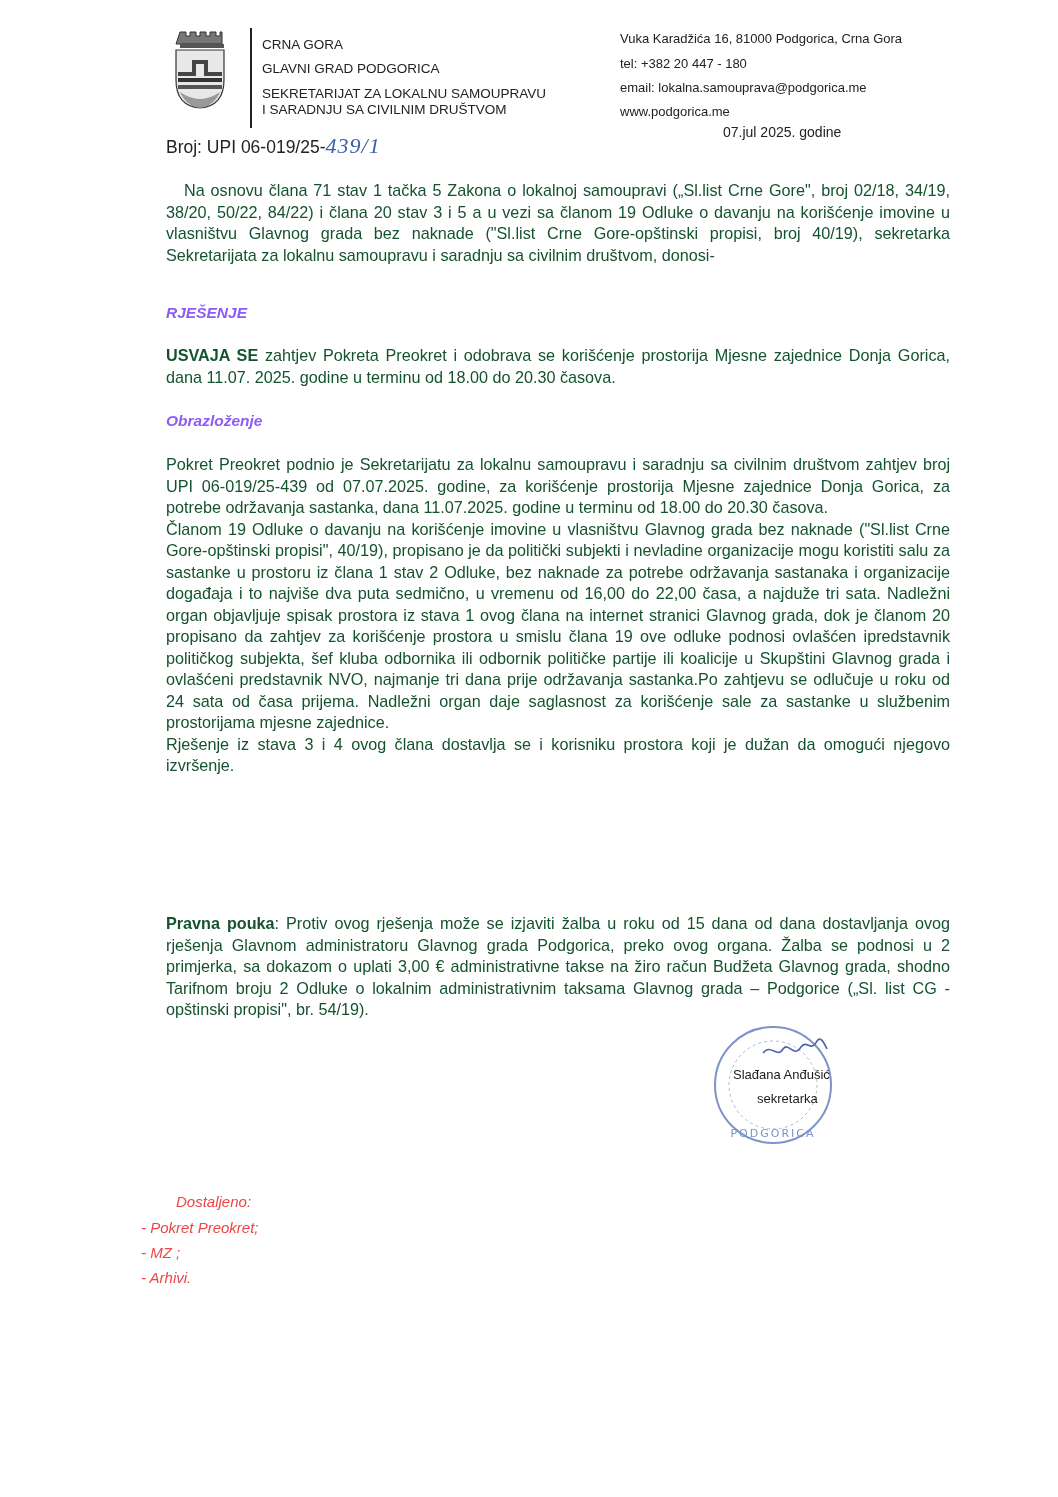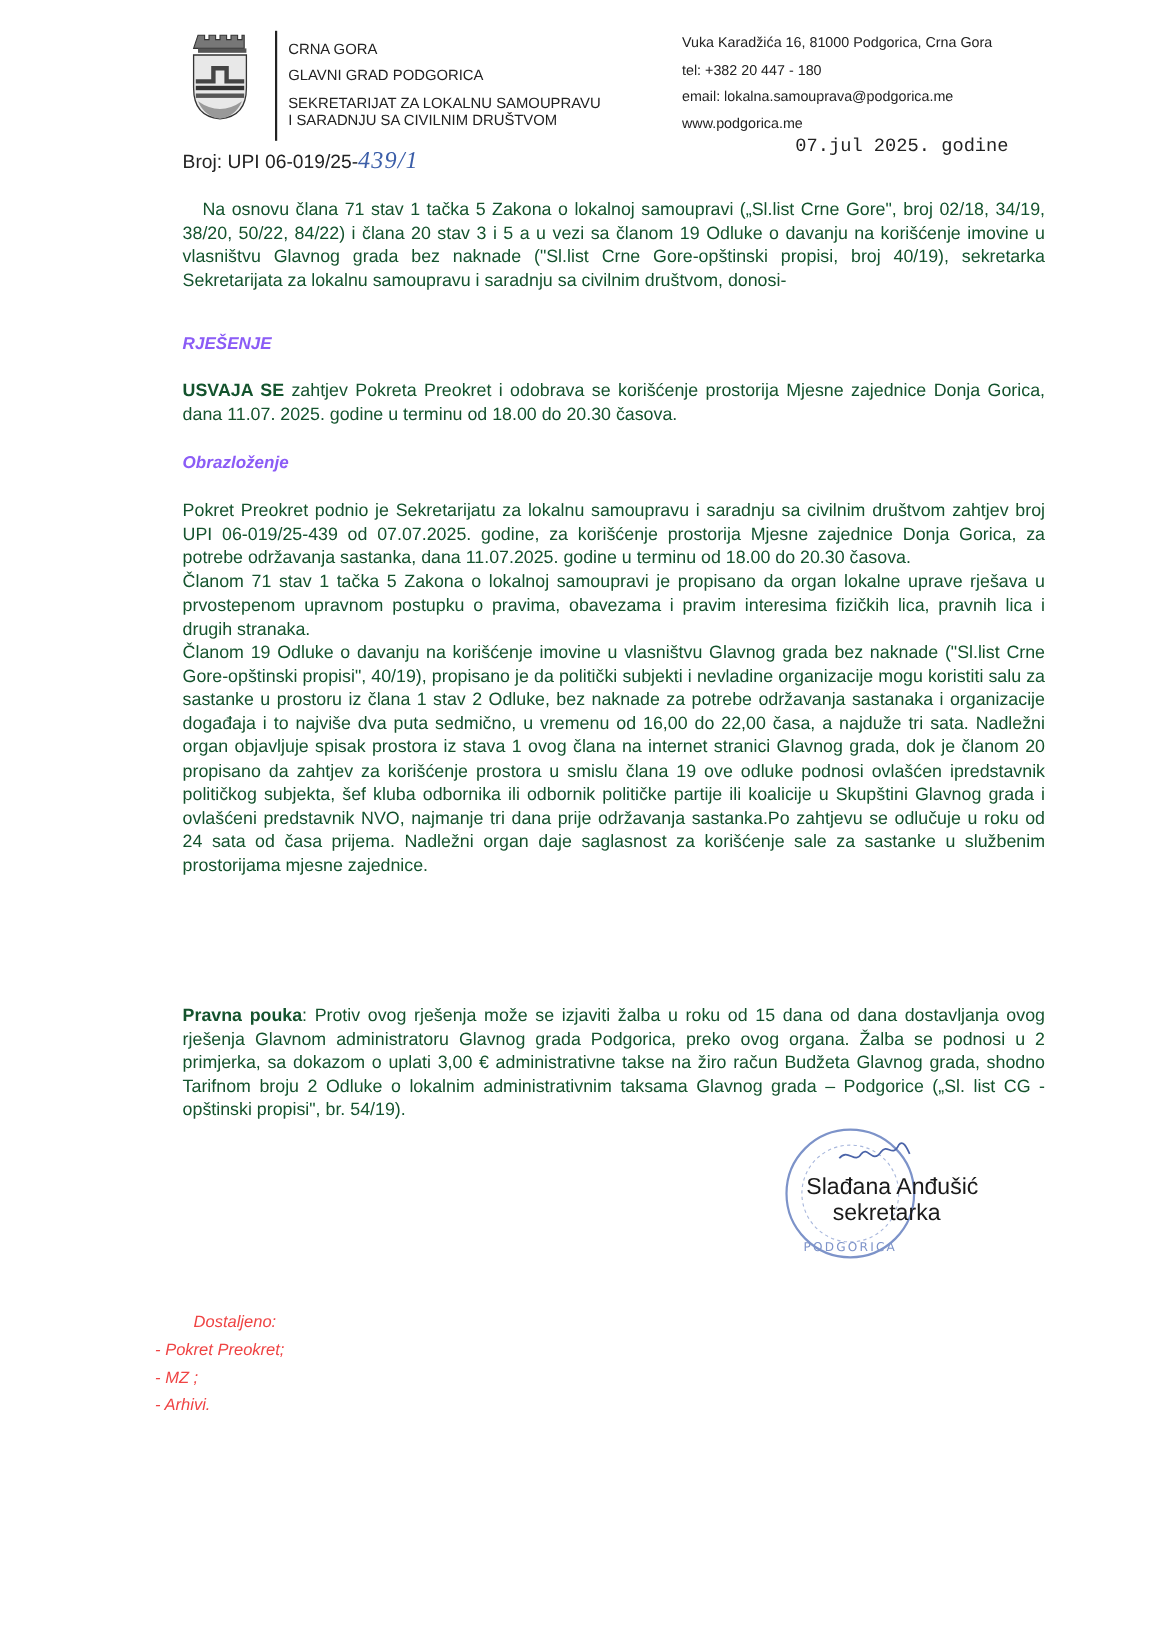--- a/index.html
+++ b/index.html
@@ -4,27 +4,27 @@
 <style>
   html, body { margin:0; padding:0; background:#ffffff; }
   body { width:1058px; height:1497px; position:relative; overflow:hidden; color:#111; font-family:"Liberation Sans", sans-serif; }
   .abs { position:absolute; }
   .crest { left:172px; top:30px; width:56px; height:80px; }
   .vline { left:250px; top:28px; width:2px; height:100px; background:#222; }
   .org { left:262px; font-size:13.5px; line-height:16px; color:#222; white-space:nowrap; }
   .contact { left:604px; font-size:13px; color:#222; white-space:nowrap;margin-left:16px; }
   .broj { left:166px; top:133px; font-size:17.5px; color:#222; white-space:nowrap; }
   .hand { font-family:Liberation Serif, serif; font-style:italic; color:#3b5ea8; font-size:22px; letter-spacing:1px; }
-  .date { left:723px; top:124px; font-size:17px; color:#222; white-space:nowrap;font-family:Liberation Mono, monospace; }
+  .date { left:723px; top:124px; font-size:14px; color:#222; white-space:nowrap; }
   .body-text { left:166px; width:784px; font-family:"Liberation Sans Narrow","Liberation Sans", sans-serif; font-size:16.2px; line-height:21.5px; color:#14532d; text-align:justify; }
   .heading { left:166px; width:784px; font-size:15.5px; font-weight:bold; color:#8b5cf6;font-style:italic; }
   b.lead { font-weight:bold; }
   .para-indent { text-indent:18px; }
   .stamp { left:703px; top:1025px; width:152px; height:128px; }
-  .sig { font-size:21px; color:#1a1a1a; white-space:nowrap; }
+  .sig { font-size:13px; color:#1a1a1a; white-space:nowrap; }
   .dist { font-size:15px; color:#ef4444; white-space:nowrap;font-style:italic; }
 </style>
 </head>
 <body>
 
 <div class="abs crest">
   <svg width="56" height="80" viewBox="0 0 56 80">
     <path d="M8 2 h6 v4 h4 v-4 h6 v4 h4 v-4 h6 v4 h4 v-4 h6 v4 h4 v-4 h2 v12 h-46 z" fill="#777" stroke="#333" stroke-width="1"></path>
     <rect x="8" y="14" width="44" height="4" fill="#555"></rect>
     <path d="M4 20 h48 v30 q0 26 -24 28 q-24 -2 -24 -28 z" fill="#e8e8e8" stroke="#333" stroke-width="1.2"></path>
@@ -56,22 +56,22 @@
 <div class="abs heading" style="top:304px;">RJEŠENJE</div>
 
 <div class="abs body-text" style="top:345px;">
   <b class="lead">USVAJA SE</b><span> zahtjev Pokreta Preokret i odobrava se korišćenje prostorija Mjesne zajednice Donja Gorica, dana 11.07. 2025. godine u terminu od 18.00 do 20.30 časova.</span>
 </div>
 
 <div class="abs heading" style="top:412px;">Obrazloženje</div>
 
 <div class="abs body-text" style="top:454px;">
   <div>Pokret Preokret podnio je Sekretarijatu za lokalnu samoupravu i saradnju sa civilnim društvom zahtjev broj UPI 06-019/25-439 od 07.07.2025. godine, za korišćenje prostorija Mjesne zajednice Donja Gorica, za potrebe održavanja sastanka, dana 11.07.2025. godine u terminu od 18.00 do 20.30 časova.</div>
-  <div>Članom 71 stav 1 tačka 5  Zakona o lokalnoj samoupravi je propisano da organ lokalne uprave rješava u prvostepenom upravnom postupku o pravima, obavezama i pravim interesima fizičkih lica, pravnih lica i drugih stranaka.</div>
   <div>Članom 19 Odluke o davanju na korišćenje imovine u vlasništvu Glavnog grada bez naknade ("Sl.list Crne Gore-opštinski propisi", 40/19), propisano je da politički subjekti i nevladine organizacije mogu koristiti salu za sastanke u prostoru iz člana 1 stav 2 Odluke, bez naknade za potrebe održavanja sastanaka i organizacije događaja i to najviše dva puta sedmično, u vremenu od 16,00 do 22,00 časa, a najduže tri sata. Nadležni organ objavljuje spisak prostora iz stava 1 ovog člana na internet stranici Glavnog grada, dok je članom 20 propisano  da zahtjev za korišćenje prostora u smislu člana 19 ove odluke podnosi ovlašćen ipredstavnik političkog subjekta, šef kluba odbornika ili odbornik političke partije ili koalicije u Skupštini Glavnog grada i ovlašćeni predstavnik NVO, najmanje tri dana prije održavanja sastanka.Po zahtjevu se odlučuje u roku od 24 sata od časa prijema. Nadležni organ daje saglasnost za korišćenje sale za sastanke u službenim prostorijama mjesne zajednice.</div>
+  <div>Rješenje iz stava 3 i 4 ovog člana dostavlja se i korisniku prostora koji je dužan da omogući njegovo izvršenje.</div>
 </div>
 
 <div class="abs body-text" style="top:913px;">
   <b class="lead">Pravna pouka</b><span>: Protiv ovog rješenja može se izjaviti žalba u roku od 15 dana od dana dostavljanja ovog rješenja Glavnom administratoru Glavnog grada Podgorica, preko ovog organa. Žalba se podnosi u 2 primjerka, sa dokazom o uplati 3,00 € administrativne takse na žiro račun Budžeta Glavnog grada, shodno Tarifnom broju 2 Odluke o lokalnim administrativnim taksama Glavnog grada – Podgorice („Sl. list CG - opštinski propisi", br. 54/19).</span>
 </div>
 
 <div class="abs stamp">
   <svg width="152" height="128" viewBox="0 0 152 128">
     <circle cx="70" cy="60" r="58" fill="none" stroke="#7d93c9" stroke-width="2"></circle>
     <circle cx="70" cy="60" r="44" fill="none" stroke="#a8b7dc" stroke-width="1" stroke-dasharray="3 3"></circle>

